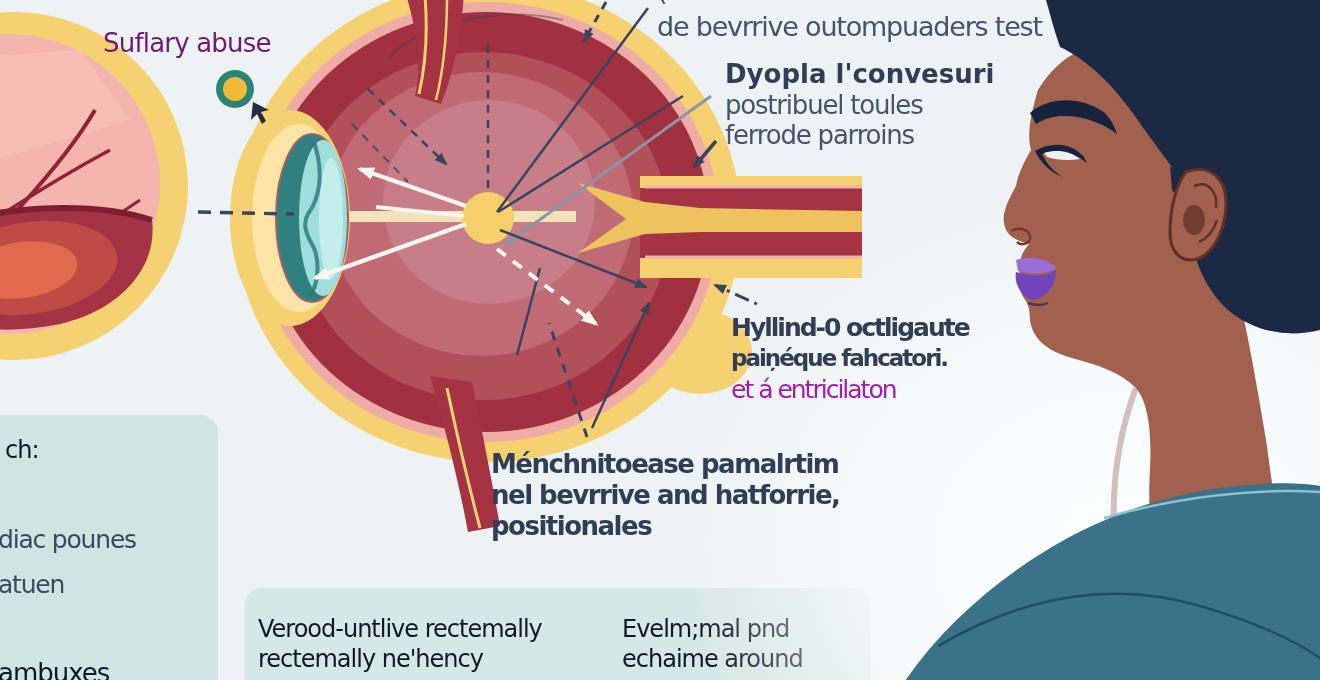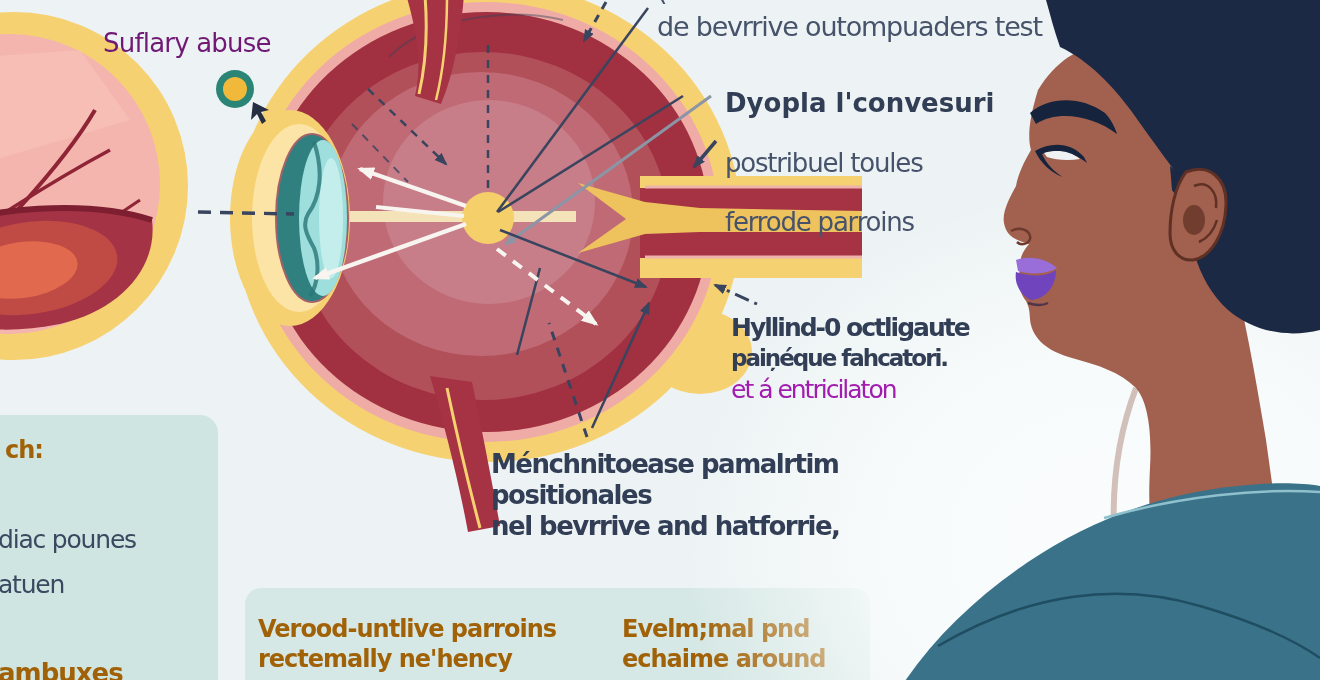--- a/index.html
+++ b/index.html
@@ -10,41 +10,41 @@
   .box-teal{left:-28px;top:415px;width:246px;height:300px;border-radius:18px;background:var(--box_teal,#cfe5e2);}
   .box-bottom{left:245px;top:588px;width:625px;height:120px;border-radius:16px;background:var(--box_bottom,#d6e8e5);}
   .bline{position:absolute;white-space:nowrap;}
   .lbl{position:absolute;z-index:3;white-space:nowrap;}
   .t-reg{font-size:27px;color:var(--text_regular,#46536b);letter-spacing:-1.2px;}
   .t-bold{font-weight:bold;font-size:26px;color:var(--text_dark,#323e55);letter-spacing:-1.2px;}
   .t-light{font-size:25px;color:#a21caf;letter-spacing:-1.2px;}
   .suflary{font-size:26px;color:#701a75;letter-spacing:-0.8px;}
   .topright div{line-height:36px;}
   .dyopla .h{font-weight:bold;font-size:26px;color:#323e55;line-height:31px;}
-  .dyopla div{line-height:30px;margin-top:29px;}
+  .dyopla div{line-height:30px;}
   .dyopla .r{font-size:26px;}
   .hylind div{line-height:31px;font-size:25px;letter-spacing:-2px;}
   .mench div{line-height:31px;letter-spacing:-1.5px;}
-  .boxtxt{font-weight:bold;font-size:24px;color:#a16207;letter-spacing:-1px;line-height:30px;}
+  .boxtxt{font-weight:normal;font-size:24px;color:#0f172a;letter-spacing:-1px;line-height:30px;}
   .boxreg{font-weight:normal;font-size:25px;color:#3b4960;letter-spacing:-1.2px;}
 </style>
 </head>
 <body>
 
 <div class="page">
 
   <div class="box box-teal">
     <div class="bline boxtxt" style="left:33px;top:20px">ch:</div>
     <div class="bline boxreg" style="left:26px;top:110px">diac pounes</div>
     <div class="bline boxreg" style="left:26px;top:155px">atuen</div>
     <div class="bline boxtxt" style="left:26px;top:243px;font-size:26px">ambuxes</div>
   </div>
 
   <div class="box box-bottom">
-    <div class="bline boxtxt" style="left:13px;top:26px">Verood-untlive parroins</div>
+    <div class="bline boxtxt" style="left:13px;top:26px">Verood-untlive rectemally</div>
     <div class="bline boxtxt" style="left:13px;top:56px">rectemally ne'hency</div>
     <div class="bline boxtxt" style="left:377px;top:26px">Evelm;mal pnd</div>
     <div class="bline boxtxt" style="left:377px;top:56px">echaime around</div>
   </div>
 
   <svg width="1320" height="680" viewBox="0 0 1320 680">
     <defs>
       <radialGradient id="gWhite" cx="50%" cy="50%" r="50%">
         <stop offset="0%" stop-color="#fbfdfd" stop-opacity="0.97"></stop>
         <stop offset="55%" stop-color="#f9fcfc" stop-opacity="0.85"></stop>
@@ -194,17 +194,17 @@
   </div>
 
   <div class="lbl hylind" style="left:731px;top:312px">
     <div class="t-bold" style="font-size:25px">Hyllind-0 octligaute</div>
     <div class="t-bold" style="font-size:23px">paiņéque fahcatori.</div>
     <div class="t-light">et á entricilaton</div>
   </div>
 
   <div class="lbl mench" style="left:491px;top:449px">
     <div class="t-bold">Ménchnitoease pamalrtim</div>
+    <div class="t-bold">nel bevrrive and hatforrie,</div>
     <div class="t-bold">positionales</div>
-    <div class="t-bold">nel bevrrive and hatforrie,</div>
   </div>
 
 </div>
 
 </body></html>

